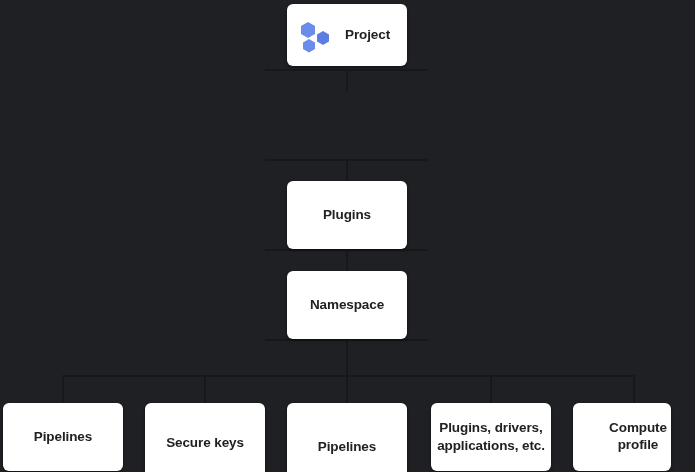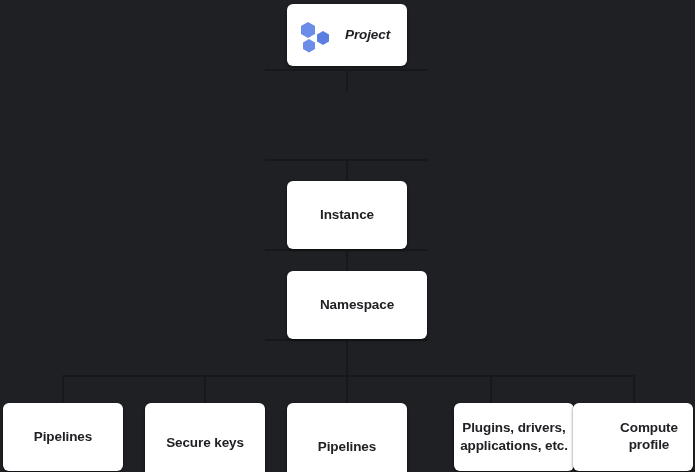--- a/index.html
+++ b/index.html
@@ -81,54 +81,54 @@
   <div class="conn conn-h" style="left:265px; top:339px; width:163px;"></div>
 
   <div class="conn conn-h" style="left:62px; top:375px; width:572px;"></div>
 
   <div class="conn conn-v" style="left:62px; top:375px; height:28px;"></div>
   <div class="conn conn-v" style="left:204px; top:375px; height:28px;"></div>
   <div class="conn conn-v" style="left:346px; top:375px; height:28px;"></div>
   <div class="conn conn-v" style="left:490px; top:375px; height:28px;"></div>
   <div class="conn conn-v" style="left:633px; top:375px; height:28px;"></div>
 
-  <div class="card with-icon" style="left:287px; top:4px; width:120px; height:62px;font-style:italic;">
+  <div class="card with-icon" style="left:287px; top:4px; width:120px; height:62px;">
     <span class="proj-icon">
       <svg width="38" height="38" viewBox="0 0 38 38" aria-hidden="true">
         <polygon points="11,6 18,10 18,18 11,22 4,18 4,10" fill="#6b8ce8"></polygon>
         <polygon points="26,15 32,18.5 32,25.5 26,29 20,25.5 20,18.5" fill="#5b7ee0"></polygon>
         <polygon points="12,23 18,26.5 18,33 12,36.5 6,33 6,26.5" fill="#6b8ce8"></polygon>
       </svg>
     </span>
     <span class="card-label">Project</span>
   </div>
 
 
   <div class="card" style="left:287px; top:181px; width:120px; height:68px;">
-    <span class="card-label">Instance</span>
+    <span class="card-label">Plugins</span>
   </div>
 
-  <div class="card" style="left:287px; top:271px; width:140px; height:68px;">
+  <div class="card" style="left:287px; top:271px; width:120px; height:68px;">
     <span class="card-label">Namespace</span>
   </div>
 
   <div class="card" style="left:3px; top:403px; width:120px; height:68px;">
     <span class="card-label">Pipelines</span>
   </div>
 
   <div class="card" style="left:145px; top:403px; width:120px; height:80px;">
     <span class="card-label">Secure keys</span>
   </div>
 
   <div class="card" style="left:287px; top:403px; width:120px; height:88px;">
     <span class="card-label">Pipelines</span>
   </div>
 
-  <div class="card two-line" style="left:454px; top:403px; width:120px; height:68px;">
+  <div class="card two-line" style="left:431px; top:403px; width:120px; height:68px;">
     <span class="card-label">Plugins, drivers,
 applications, etc.</span>
   </div>
 
-  <div class="card" style="left:573px; top:403px; width:120px; height:68px;padding-left:32px;">
+  <div class="card" style="left:573px; top:403px; width:98px; height:68px;padding-left:32px;">
     <span class="card-label">Compute profile</span>
   </div>
 
 </div>
 
 </body></html>

